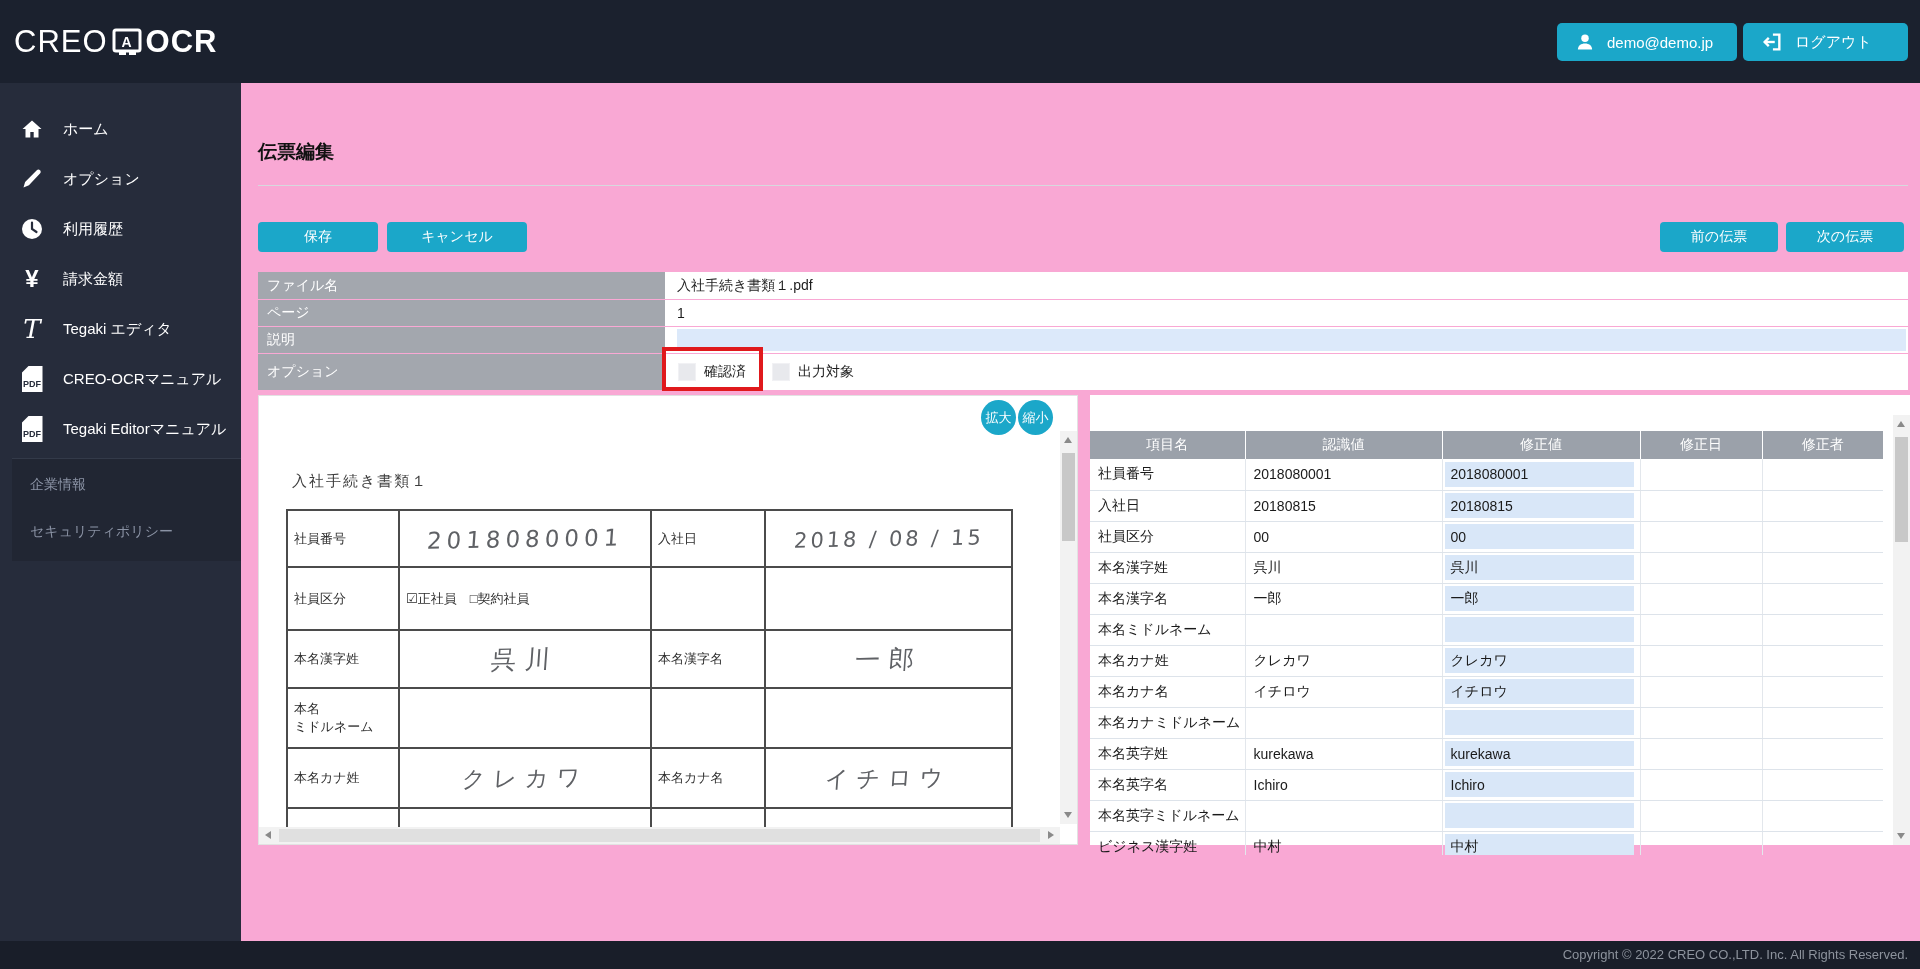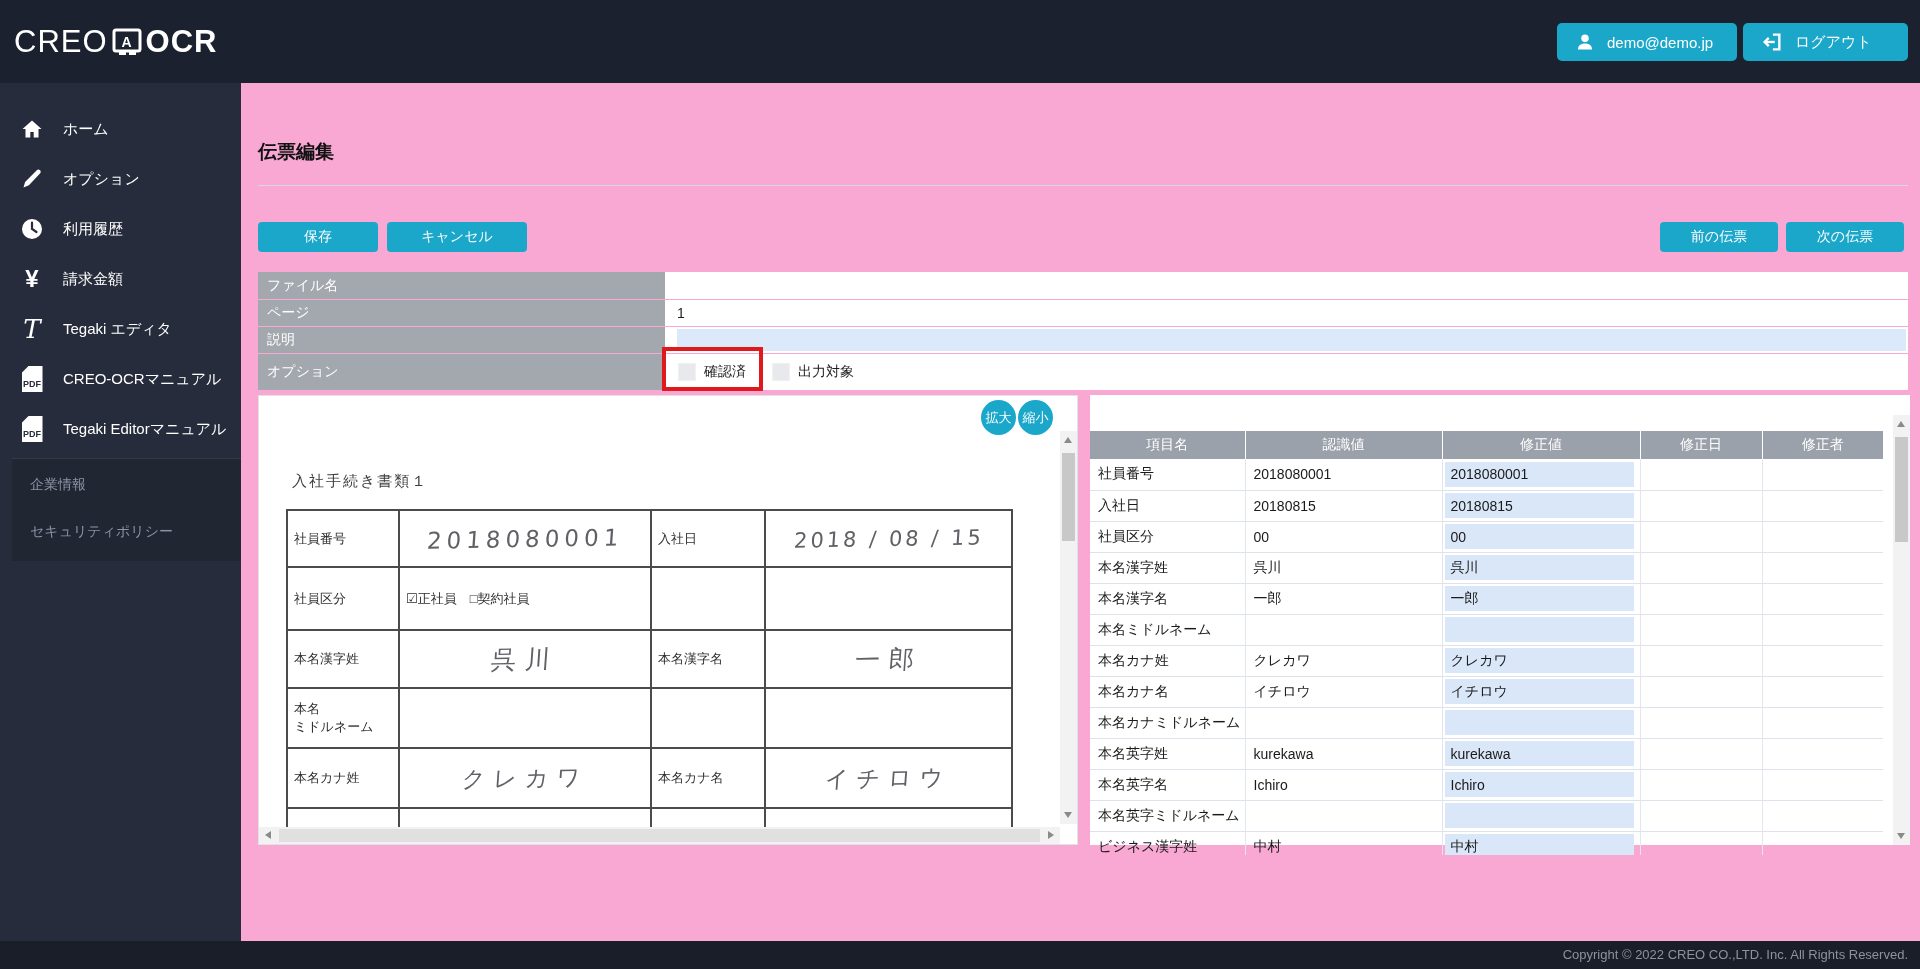--- a/index.html
+++ b/index.html
@@ -204,20 +204,21 @@
   <div class="title-rule"></div>
 
   <button class="btn btn-save">保存</button>
   <button class="btn btn-cancel">キャンセル</button>
   <button class="btn btn-prev">前の伝票</button>
   <button class="btn btn-next">次の伝票</button>
 
   <div class="form-table">
     <div class="form-row r1">
       <div class="form-label">ファイル名</div>
+      <div class="form-value">入社手続き書類１.pdf</div>
     </div>
     <div class="form-row r2">
       <div class="form-label">ページ</div>
       <div class="form-value">1</div>
     </div>
     <div class="form-row r3">
       <div class="form-label">説明</div>
       <div class="form-value">
         <div class="text-input"></div>
       </div>

